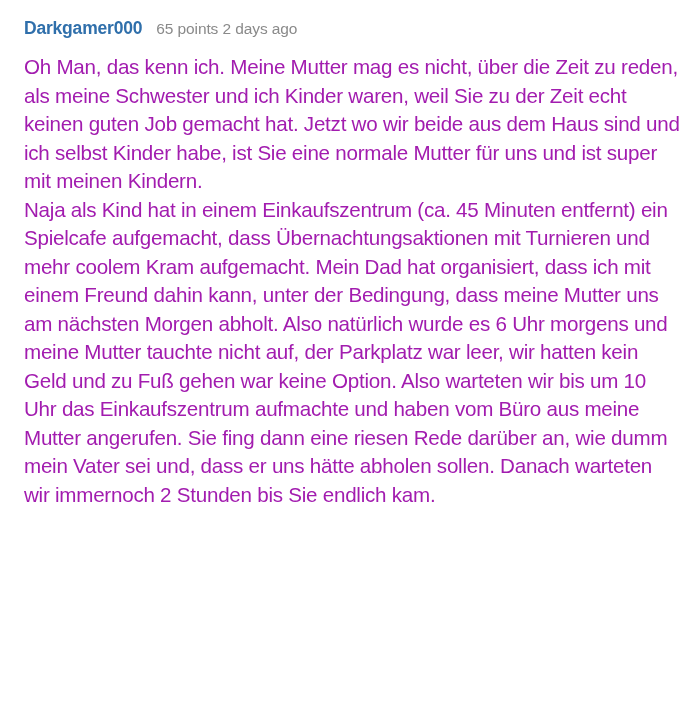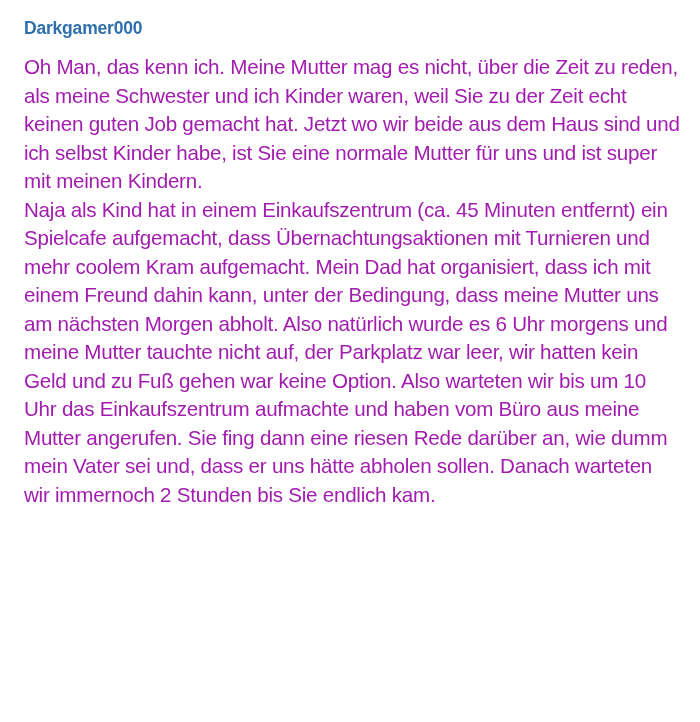--- a/index.html
+++ b/index.html
@@ -51,20 +51,21 @@
     margin: 0;
   }
 </style>
 </head>
 <body>
 
 <div class="comment-card">
 
   <div class="comment-header">
     <span class="author">Darkgamer000</span>
+    <span class="meta">65 points 2 days ago</span>
   </div>
 
   <div class="comment-body">
     <p>Oh Man, das kenn ich. Meine Mutter mag es nicht, über die Zeit zu reden, als meine Schwester und ich Kinder waren, weil Sie zu der Zeit echt keinen guten Job gemacht hat. Jetzt wo wir beide aus dem Haus sind und ich selbst Kinder habe, ist Sie eine normale Mutter für uns und ist super mit meinen Kindern.</p>
     <p>Naja als Kind hat in einem Einkaufszentrum (ca. 45 Minuten entfernt) ein Spielcafe aufgemacht, dass Übernachtungsaktionen mit Turnieren und mehr coolem Kram aufgemacht. Mein Dad hat organisiert, dass ich mit einem Freund dahin kann, unter der Bedingung, dass meine Mutter uns am nächsten Morgen abholt. Also natürlich wurde es 6 Uhr morgens und meine Mutter tauchte nicht auf, der Parkplatz war leer, wir hatten kein Geld und zu Fuß gehen war keine Option. Also warteten wir bis um 10 Uhr das Einkaufszentrum aufmachte und haben vom Büro aus meine Mutter angerufen. Sie fing dann eine riesen Rede darüber an, wie dumm mein Vater sei und, dass er uns hätte abholen sollen. Danach warteten wir immernoch 2 Stunden bis Sie endlich kam.</p>
   </div>
 
 </div>
 
 </body></html>

